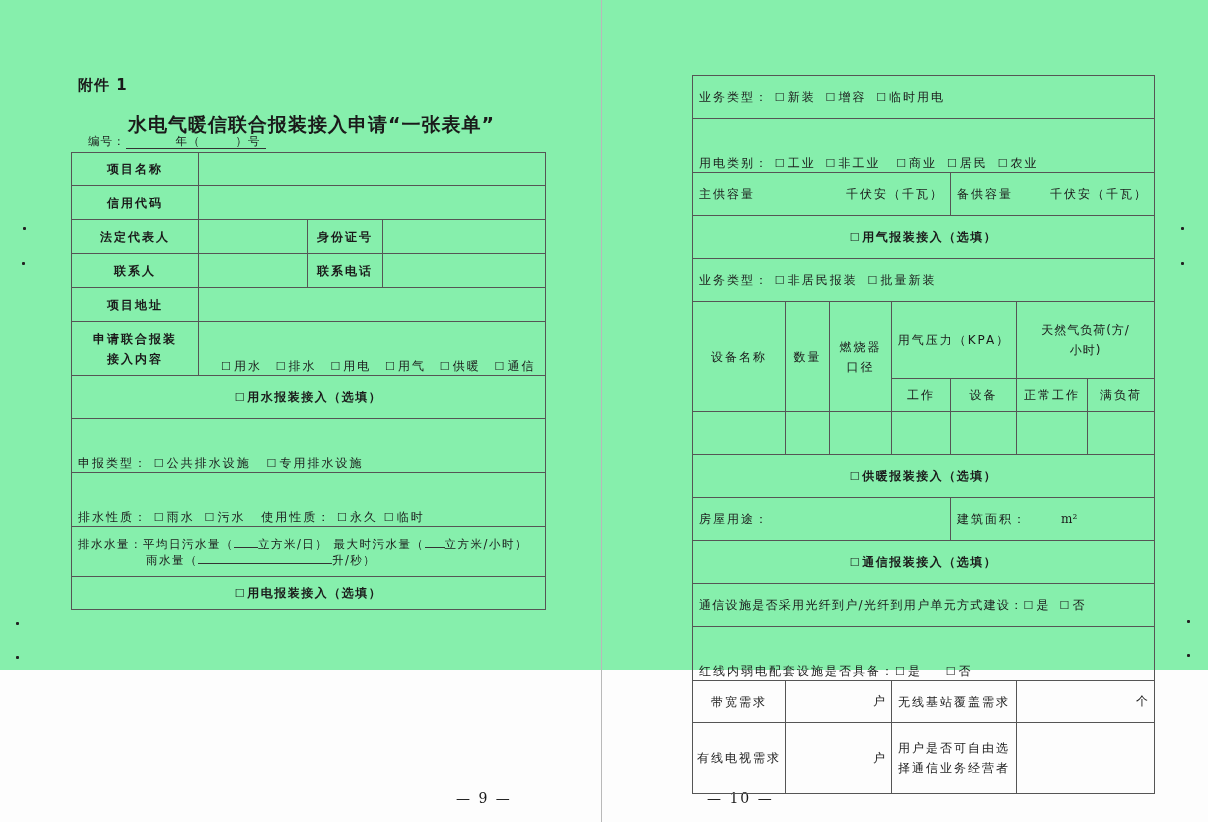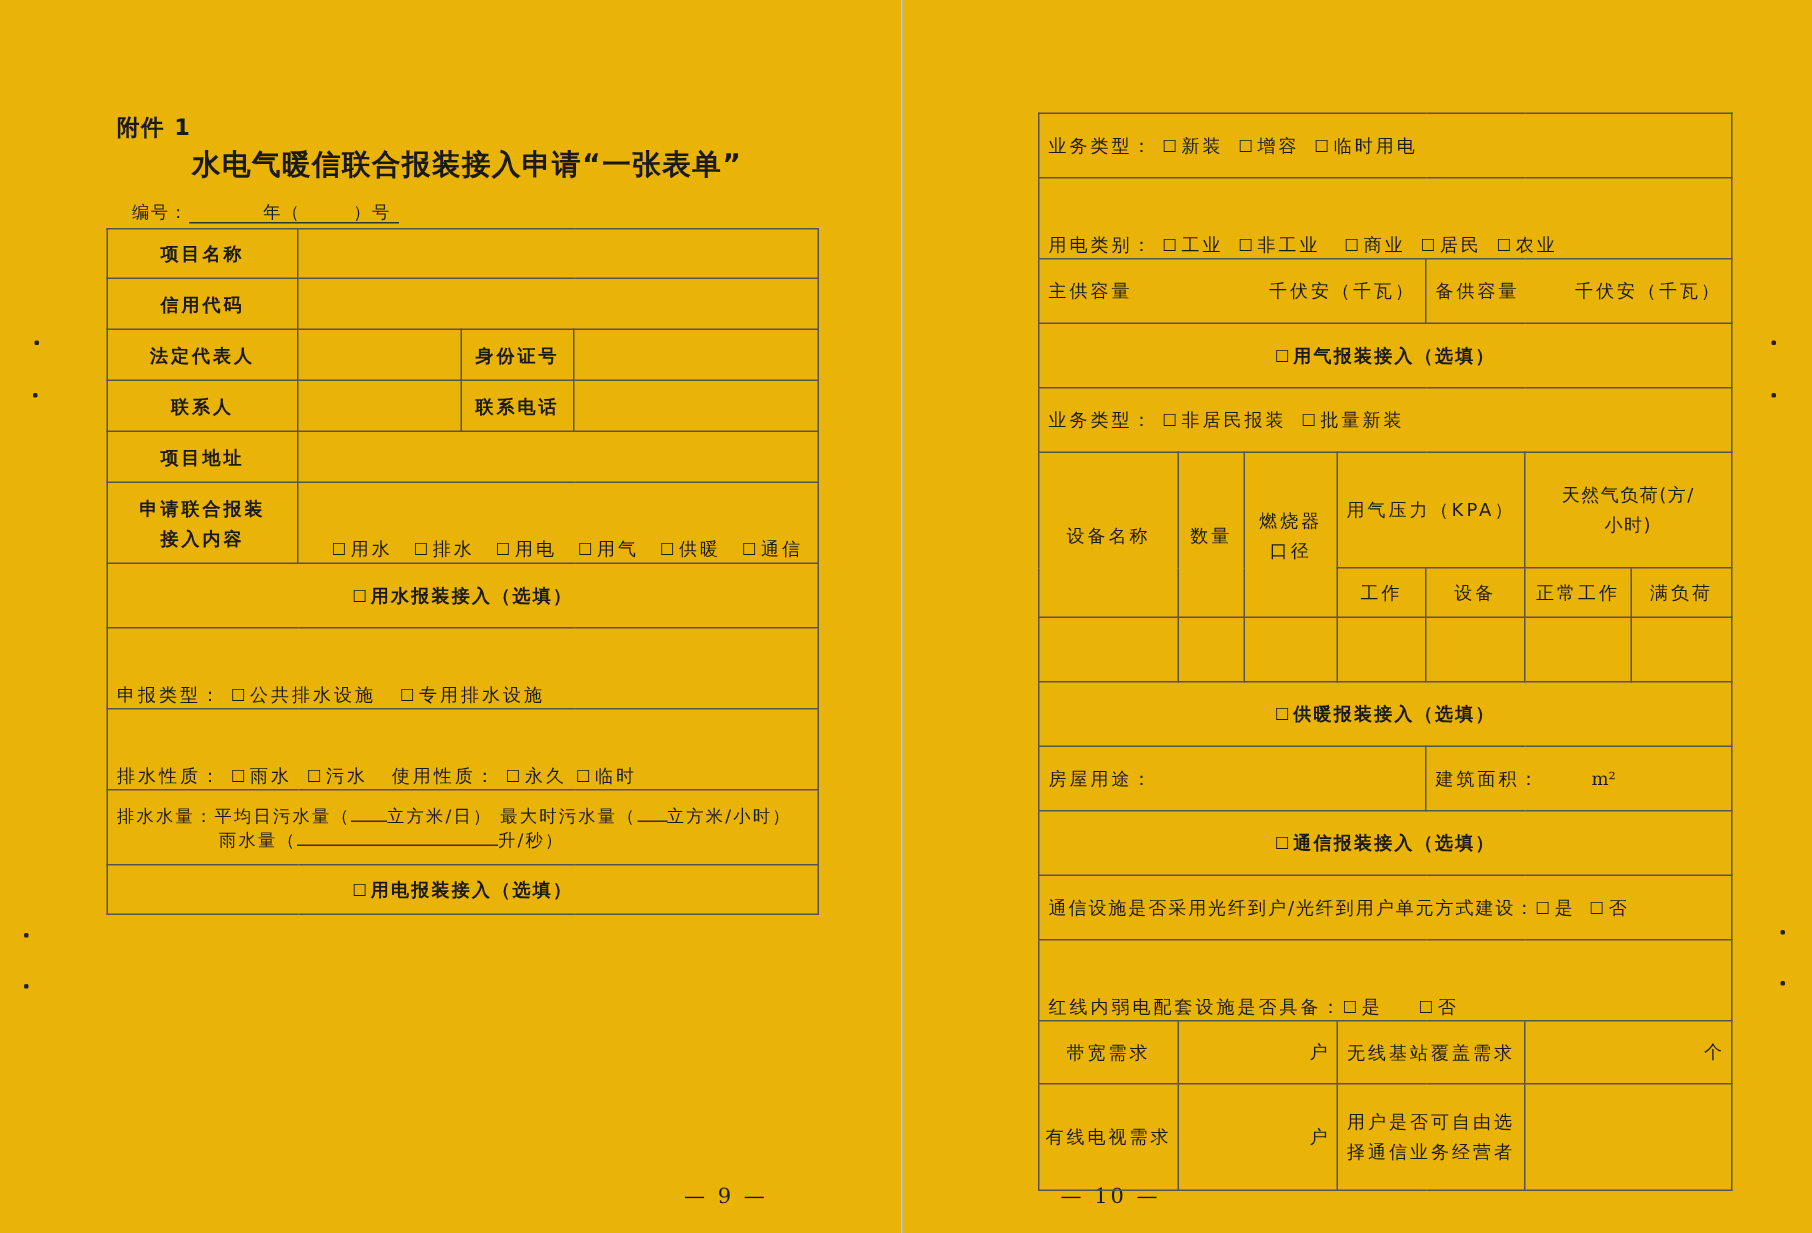--- a/index.html
+++ b/index.html
@@ -1,27 +1,27 @@
 <!DOCTYPE html>
 <html><head>
   <meta charset="utf-8">
   <style>
     * { box-sizing: border-box; margin: 0; padding: 0; }
     html, body { width: 1208px; height: 822px; overflow: hidden; background: #fdfdfd; }
     body { position: relative; font-family: "DejaVu Sans", "Liberation Sans", sans-serif; color: #1a1a1a; }
 
-    .page { position: absolute; top: 0; height: 822px; background: #eab308; }
+    .page { position: absolute; top: 0; height: 670px; background: #86efac; }
     .page-left { left: 0; width: 601px; }
     .page-right { left: 602px; width: 606px; }
     .divider { position: absolute; left: 601px; top: 0; width: 1px; height: 822px; background: #b9b9b9; }
 
     .dot { position: absolute; width: 3px; height: 3px; background: #222; border-radius: 1px; }
 
     .attachment { position: absolute; left: 78px; top: 76px; font-size: 15px; font-weight: bold; letter-spacing: 1px; }
-    .doc-title { position: absolute; left: 128px; top: 97px; font-size: 19px; font-weight: bold; letter-spacing: 1px; white-space: nowrap; }
+    .doc-title { position: absolute; left: 128px; top: 112px; font-size: 19px; font-weight: bold; letter-spacing: 1px; white-space: nowrap; }
     .serial { position: absolute; left: 88px; top: 134px; font-size: 11.5px; letter-spacing: 1px; white-space: nowrap; }
     .serial .ul { display: inline-block; border-bottom: 1px solid #333; }
 
     table.form { position: absolute; border-collapse: collapse; table-layout: fixed; }
     table.form td { border: 1px solid #555; font-size: 12px; vertical-align: middle; padding: 0 6px; }
     .left-table { left: 71px; top: 152px; width: 474px; }
     .right-table { left: 692px; top: 75px; width: 462px; }
 
     td.lbl { text-align: center; font-weight: bold; letter-spacing: 2px; line-height: 20px; }
     td.sec { text-align: center; font-weight: bold; letter-spacing: 1.5px; }

